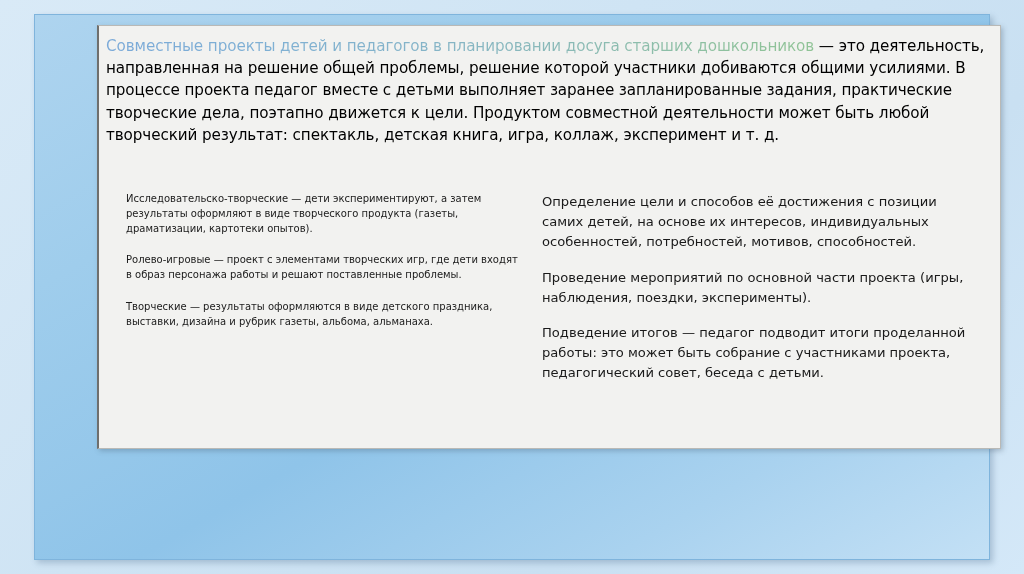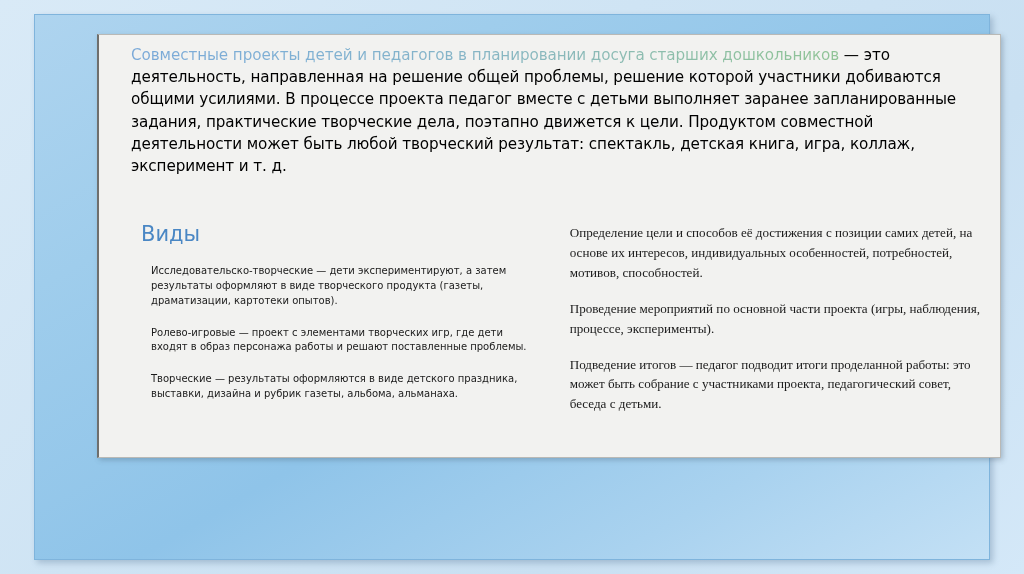--- a/index.html
+++ b/index.html
@@ -33,29 +33,29 @@
     background: linear-gradient(150deg, #aed4ef 0%, #9fcdec 25%, #8fc4e9 55%, #a9d2ef 80%, #c3e0f5 100%);
     border: 1px solid #7fb4dc;
     box-shadow: 3px 3px 6px rgba(80,110,140,0.33);
     box-sizing: border-box;
   }
 
   
   .card {
     position: absolute;
     left: 62px;
-    top: 19px;
+    top: 10px;
     width: 904px;
     height: 424px;
     background: #f2f2f0;
     border: 1px solid #b9b9b6;
     border-left: 2px solid #6f6f6d;
     box-shadow: 2px 2px 5px rgba(60,80,100,0.30);
     box-sizing: border-box;
-    padding: 9px 14px 0 32px;
+    padding: 9px 14px 0 7px;
   }
 
   
   .intro {
     font-size: 15.2px;
     line-height: 1.46;
     color: #000000;
     letter-spacing: -0.1px;
     margin: 0;
   }
@@ -90,48 +90,46 @@
     color: #1a1a1a;
   }
   .col-left .para {
     font-size: 10px;
     line-height: 1.48;
     margin-left: 20px;
   }
   .col-right .para {
     font-size: 13.1px;
     line-height: 1.52;
-    margin-left: 14px;
+    margin-left: 4px;
     margin-bottom: 16px;
-    font-family: Liberation Serif, serif;
   }
   .para:last-child { margin-bottom: 0; }
 </style>
 </head>
 <body>
 
 <div class="slide">
 
   <div class="frame">
 
     <div class="card">
 
       <p class="intro"><span class="hl">Совместные проекты детей и педагогов в планировании досуга старших дошкольников</span><span> — это деятельность, направленная на решение общей проблемы, решение которой участники добиваются общими усилиями. В процессе проекта педагог вместе с детьми выполняет заранее запланированные задания, практические творческие дела, поэтапно движется к цели. Продуктом совместной деятельности может быть любой творческий результат: спектакль, детская книга, игра, коллаж, эксперимент и т. д.</span></p>
 
       <div class="columns">
 
         <div class="col-left">
-          <h2 class="col-head">Виды</h2>
           <p class="para">Исследовательско-творческие — дети экспериментируют, а затем результаты оформляют в виде творческого продукта (газеты, драматизации, картотеки опытов).</p>
           <p class="para">Ролево-игровые — проект с элементами творческих игр, где дети входят в образ персонажа работы и решают поставленные проблемы.</p>
           <p class="para">Творческие — результаты оформляются в виде детского праздника, выставки, дизайна и рубрик газеты, альбома, альманаха.</p>
         </div>
 
         <div class="col-right">
           <p class="para">Определение цели и способов её достижения с позиции самих детей, на основе их интересов, индивидуальных особенностей, потребностей, мотивов, способностей.</p>
-          <p class="para">Проведение мероприятий по основной части проекта (игры, наблюдения, процессе, эксперименты).</p>
+          <p class="para">Проведение мероприятий по основной части проекта (игры, наблюдения, поездки, эксперименты).</p>
           <p class="para">Подведение итогов — педагог подводит итоги проделанной работы: это может быть собрание с участниками проекта, педагогический совет, беседа с детьми.</p>
         </div>
 
       </div>
     </div>
   </div>
 </div>
 
 </body></html>

